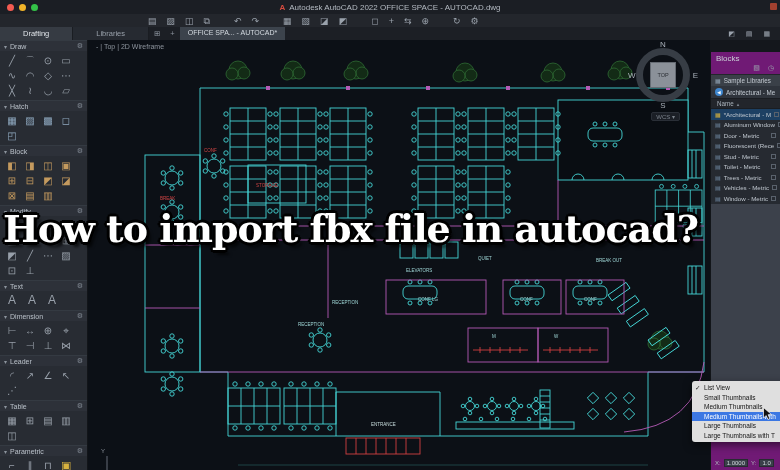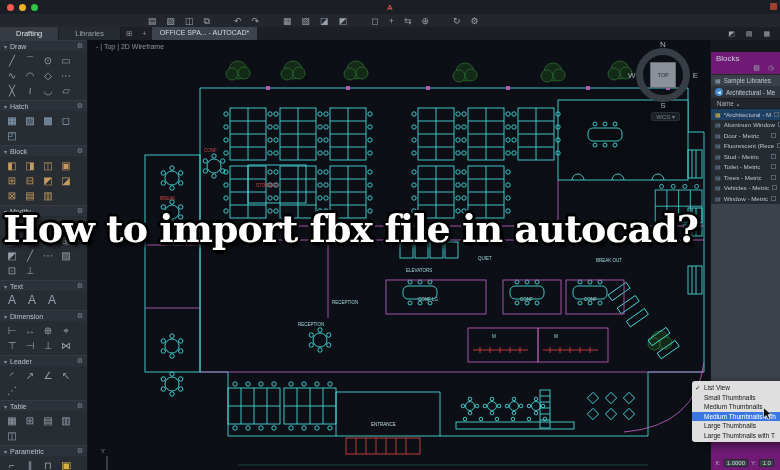--- a/index.html
+++ b/index.html
@@ -18,21 +18,21 @@
 
   
   #qat{position:absolute;left:0;top:14px;width:780px;height:13px;background:#23262c;display:flex;align-items:center;
     gap:10px;padding-left:148px;font-size:9px;color:#9aa2ac;}
   .qicon{line-height:10px;}
   .qgap{margin-left:14px;}
 
   
   #tabsrow{position:absolute;left:0;top:27px;width:780px;height:13px;background:#1c1f25;display:flex;align-items:stretch;
     font-size:7.5px;color:#99a1ab;}
-  .wtab{padding:2px 16px 0;background:#262a31;border-right:1px solid #1a1d22;}
+  .wtab{padding:2px 23px 0;background:#262a31;border-right:1px solid #1a1d22;}
   .wtab.active{background:#363b43;color:#dfe3e8;}
   .tab-misc{padding:2px 5px 0;color:#8b939d;}
   .filetab{padding:2px 8px 0;background:#3c434c;color:#d4dae0;font-size:7px;}
   .rp-icons{margin-left:auto;display:flex;gap:11px;align-items:center;padding-right:10px;font-size:7px;color:#9aa2ac;}
 
   
   #palette{position:absolute;left:0;top:40px;width:88px;height:430px;background:#282c33;border-right:1px solid #121519;overflow:hidden;}
   .sec-h{display:flex;align-items:center;height:11px;padding:0 4px;color:#bac1c9;font-size:7px;background:#2d3139;border-top:1px solid #343a42;}
   .caret{font-size:6px;margin-right:3px;color:#8b939c;}
   .gear{margin-left:auto;font-size:7px;color:#7f8791;}
@@ -111,20 +111,21 @@
 <body>
 
 <div id="titlebar">
   <div class="lights">
     <span class="light l-close"></span>
     <span class="light l-min"></span>
     <span class="light l-zoom"></span>
   </div>
   <div class="titlewrap">
     <span class="applogo">A</span>
+    <span>Autodesk AutoCAD 2022   OFFICE SPACE - AUTOCAD.dwg</span>
   </div>
   <span class="tb-corner"></span>
 </div>
 
 <div id="qat">
     <span class="qicon">▤</span>
     <span class="qicon">▨</span>
     <span class="qicon">◫</span>
     <span class="qicon">⧉</span>
     <span class="qicon qgap">↶</span>

